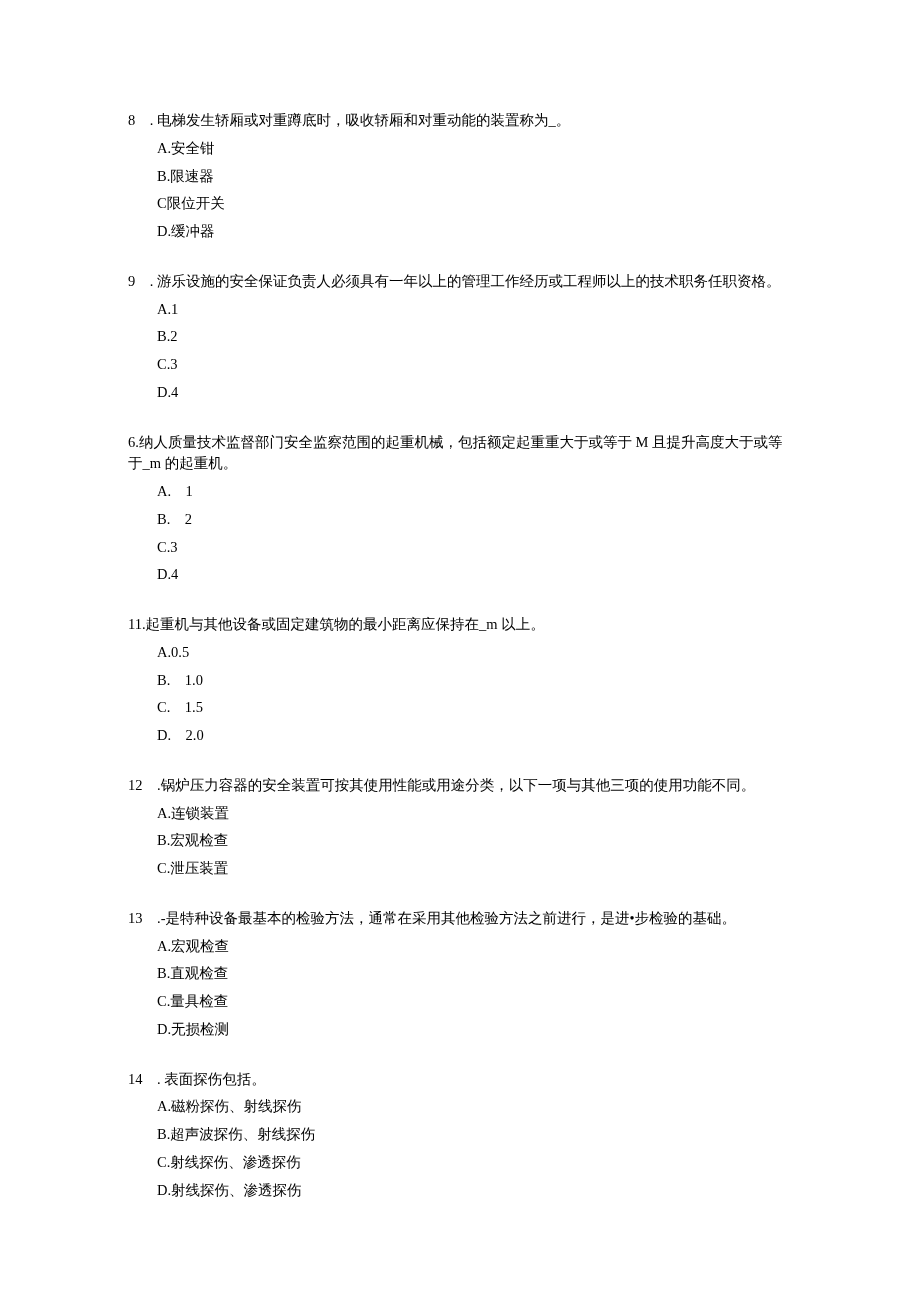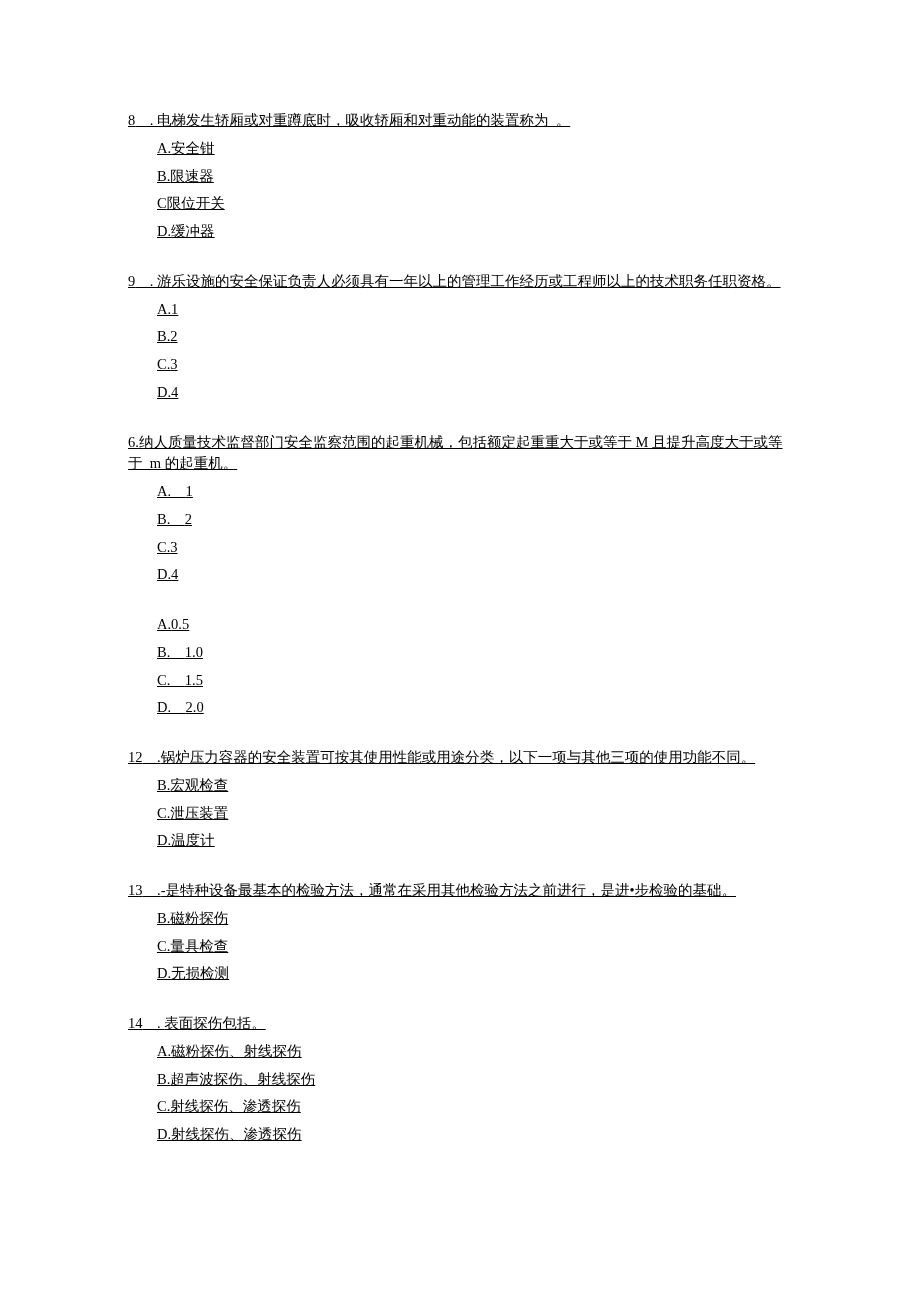--- a/index.html
+++ b/index.html
@@ -11,21 +11,20 @@
       font-family: "SimSun", "宋体", serif;
       background: #ffffff;
       width: 920px;
       padding: 110px 128px 60px 128px;
       font-size: 14.5px;
       line-height: 1.5;
       color: #000;
     }
     .question-block {
       margin-bottom: 28px;
-      text-decoration: underline;
     }
     .question-text {
       margin-bottom: 6px;
     }
     .option {
       margin-bottom: 6px;
       margin-left: 29px;
     }
   </style>
 </head>
@@ -47,34 +46,36 @@
       <div class="option"><span style="white-space: pre;">D.</span><span>4</span></div>
     </div>
     <div class="question-block">
       <div class="question-text"><span>6.</span><span style="white-space: pre;"></span><span>纳人质量技术监督部门安全监察范围的起重机械，包括额定起重重大于或等于 M 且提升高度大于或等于_m 的起重机。</span></div>
       <div class="option"><span style="white-space: pre;">A.    </span><span>1</span></div>
       <div class="option"><span style="white-space: pre;">B.    </span><span>2</span></div>
       <div class="option"><span style="white-space: pre;">C.</span><span>3</span></div>
       <div class="option"><span style="white-space: pre;">D.</span><span>4</span></div>
     </div>
     <div class="question-block">
+      <div class="question-text"><span>11.</span><span style="white-space: pre;"></span><span>起重机与其他设备或固定建筑物的最小距离应保持在_m 以上。</span></div>
       <div class="option"><span style="white-space: pre;">A.</span><span>0.5</span></div>
       <div class="option"><span style="white-space: pre;">B.    </span><span>1.0</span></div>
       <div class="option"><span style="white-space: pre;">C.    </span><span>1.5</span></div>
       <div class="option"><span style="white-space: pre;">D.    </span><span>2.0</span></div>
     </div>
     <div class="question-block">
       <div class="question-text"><span>12</span><span style="white-space: pre;">    .</span><span>锅炉压力容器的安全装置可按其使用性能或用途分类，以下一项与其他三项的使用功能不同。</span></div>
+      <div class="option"><span style="white-space: pre;">A.</span><span>连锁装置</span></div>
       <div class="option"><span style="white-space: pre;">B.</span><span>宏观检查</span></div>
       <div class="option"><span style="white-space: pre;">C.</span><span>泄压装置</span></div>
-      <div class="option"><span style="white-space: pre;">D.</span><span>温度计</span></div>
     </div>
     <div class="question-block">
       <div class="question-text"><span>13</span><span style="white-space: pre;">    .</span><span>-是特种设备最基本的检验方法，通常在采用其他检验方法之前进行，是进•步检验的基础。</span></div>
-      <div class="option"><span style="white-space: pre;">B.</span><span>磁粉探伤</span></div>
+      <div class="option"><span style="white-space: pre;">A.</span><span>宏观检查</span></div>
+      <div class="option"><span style="white-space: pre;">B.</span><span>直观检查</span></div>
       <div class="option"><span style="white-space: pre;">C.</span><span>量具检查</span></div>
       <div class="option"><span style="white-space: pre;">D.</span><span>无损检测</span></div>
     </div>
     <div class="question-block">
       <div class="question-text"><span>14</span><span style="white-space: pre;">    . </span><span>表面探伤包括。</span></div>
       <div class="option"><span style="white-space: pre;">A.</span><span>磁粉探伤、射线探伤</span></div>
       <div class="option"><span style="white-space: pre;">B.</span><span>超声波探伤、射线探伤</span></div>
       <div class="option"><span style="white-space: pre;">C.</span><span>射线探伤、渗透探伤</span></div>
       <div class="option"><span style="white-space: pre;">D.</span><span>射线探伤、渗透探伤</span></div>
     </div>

